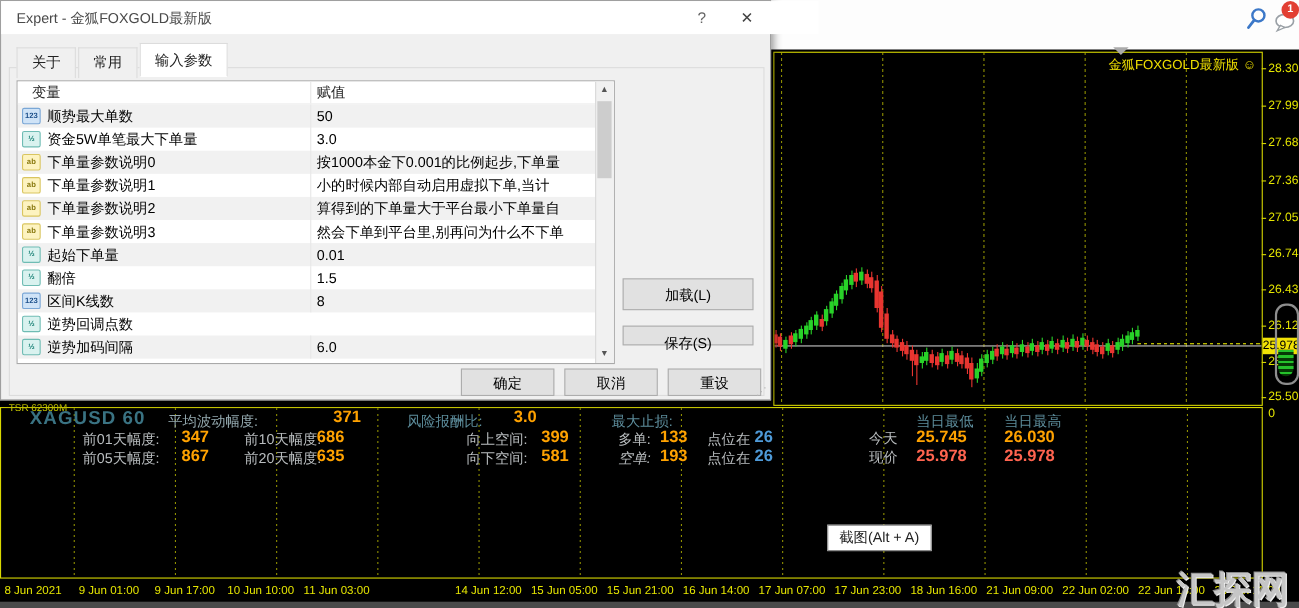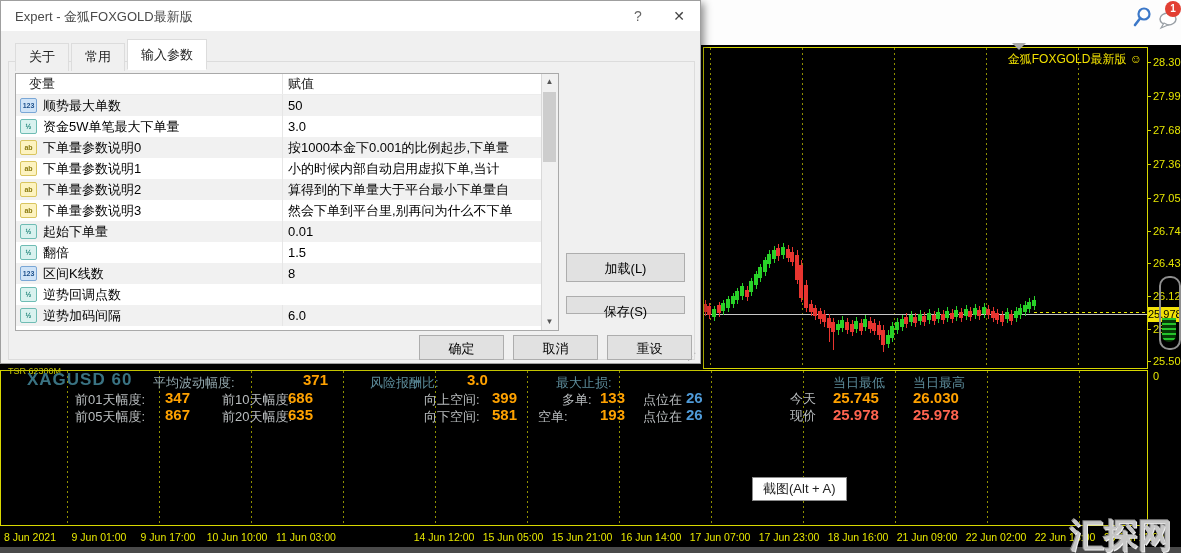--- a/index.html
+++ b/index.html
@@ -46,21 +46,21 @@
   .ind-blue{color:#4f9bd9;font-size:15px;font-weight:bold;}
   .clip26{overflow:hidden;width:19px;}
   
   .tooltip{position:absolute;left:752px;top:477px;background:#fff;border:1px solid #8a8a8a;color:#222;
            font-size:13px;padding:2px 10px;z-index:25;}
   .watermark{position:absolute;left:1070px;top:513px;color:#c6c6c6;font-size:34px;font-weight:bold;z-index:30;
              font-family:"DejaVu Sans","Liberation Sans",sans-serif;text-shadow:1px 1px 0 #efefef,-1px -1px 0 #8a8a8a;}
   
   .dialog{position:absolute;left:0;top:0;width:701px;height:364px;background:#f0f0f0;
           border:1px solid #9f9f9f;box-shadow:3px 3px 8px rgba(0,0,0,.45);z-index:40;box-sizing:border-box;}
-  .title-bar{position:absolute;left:0;top:0;width:100%;height:30px;background:#ffffff;}
+  .title-bar{position:absolute;left:0;top:0;width:100%;height:30px;background:#ffffff;padding-left:44px;}
   .dlg-title{position:absolute;left:14px;top:7px;font-size:13px;color:#4a4a4a;}
   .dlg-help{position:absolute;left:622px;top:4px;width:30px;height:22px;text-align:center;font-size:14px;color:#666;line-height:22px;}
   .dlg-close{position:absolute;left:662px;top:4px;width:32px;height:22px;text-align:center;font-size:14px;color:#444;line-height:22px;}
   .tab-pane{position:absolute;left:7px;top:60px;width:685px;height:297px;background:#f0f0f0;border:1px solid #dcdcdc;}
   .tabs{position:absolute;left:14px;top:38px;z-index:2;}
   .tab{display:inline-block;padding:4px 13px 5px 13px;font-size:13px;color:#222;background:#f0f0f0;
        border:1px solid #dcdcdc;border-bottom:none;margin-right:2px;position:relative;top:2px;}
   .tab.active{background:#ffffff;top:0px;padding-top:6px;border-bottom:1px solid #fff;}
   
   .param-table{position:absolute;left:14px;top:72px;width:544px;height:258px;background:#fff;
@@ -338,21 +338,21 @@
   <div class="ind ind-lbl" style="left:790px;top:390px;">今天</div>
   <div class="ind ind-val" style="left:833px;top:389px;">25.745</div>
   <div class="ind ind-val" style="left:913px;top:389px;">26.030</div>
 
   <div class="ind ind-lbl" style="left:75px;top:408px;">前05天幅度:</div>
   <div class="ind ind-val" style="left:165px;top:406px;">867</div>
   <div class="ind ind-lbl" style="left:222px;top:408px;">前20天幅度:</div>
   <div class="ind ind-val" style="left:288px;top:406px;">635</div>
   <div class="ind ind-lbl" style="left:424px;top:408px;">向下空间:</div>
   <div class="ind ind-val" style="left:492px;top:406px;">581</div>
-  <div class="ind ind-lbl" style="left:538px;top:408px;">空单:</div>
+  <div class="ind ind-lbl" style="left:562px;top:408px;font-style:italic;">空单:</div>
   <div class="ind ind-val" style="left:600px;top:406px;">193</div>
   <div class="ind ind-lbl" style="left:643px;top:408px;">点位在</div>
   <div class="ind ind-blue clip26" style="left:686px;top:406px;">26</div>
   <div class="ind ind-lbl" style="left:790px;top:407px;">现价</div>
   <div class="ind ind-red" style="left:833px;top:406px;">25.978</div>
   <div class="ind ind-red" style="left:913px;top:406px;">25.978</div>
 
   <div id="time-axis">
       <div class="time-lbl" style="left: -3px;">8 Jun 2021</div>
       <div class="time-lbl" style="left: 66px;">9 Jun 01:00</div>

